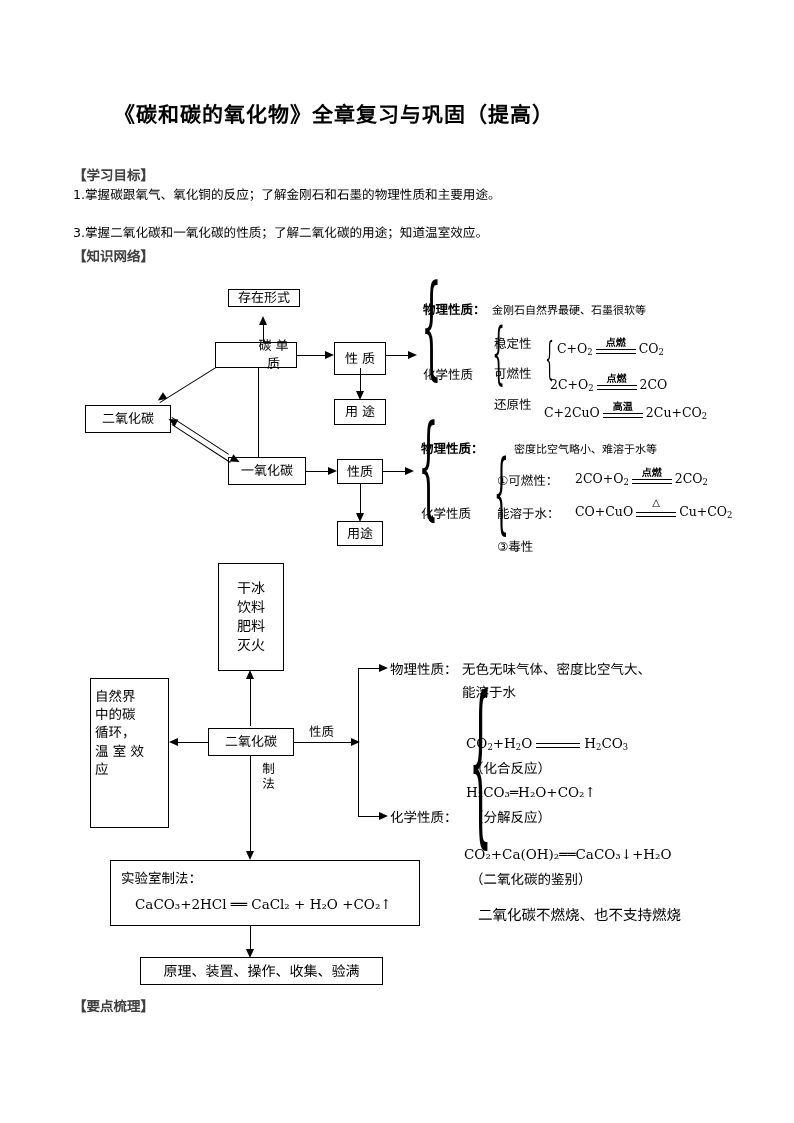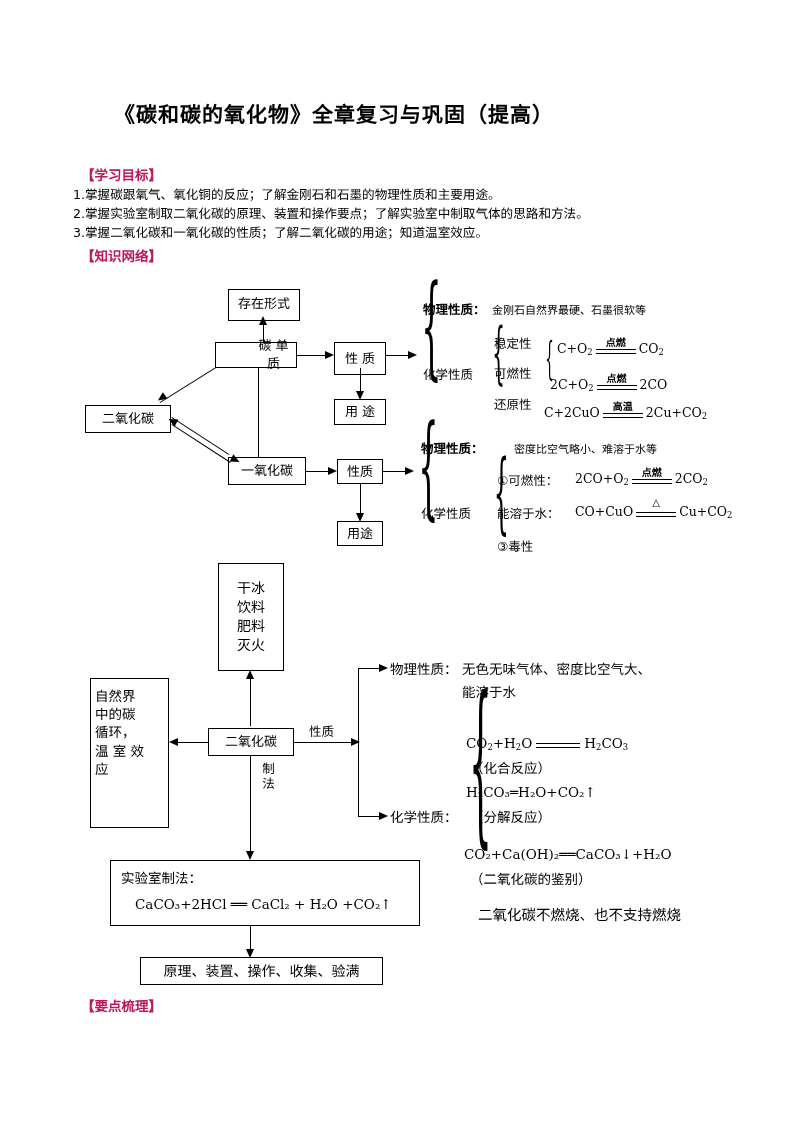--- a/index.html
+++ b/index.html
@@ -16,23 +16,22 @@
 
   
   .doc-title{
     position:absolute;left:0;top:98px;width:668px;
     text-align:center;
     font-size:21px;font-weight:bold;letter-spacing:1px;
     font-family:"DejaVu Serif","Liberation Serif",serif;
   }
   .sec-head{
     position:absolute;left:73px;
-    font-size:13.5px;font-weight:bold;color:#be185d;
+    font-size:13.5px;font-weight:bold;color:#404040;
     letter-spacing:0px;
-    margin-left:8px;
   }
   .obj-line{
     position:absolute;left:73px;
     font-size:12.6px;
     white-space:nowrap;
   }
 
   
   .box{
     position:absolute;
@@ -123,26 +122,25 @@
 </style>
 </head>
 <body>
 
 <div class="page">
 
   <div class="doc-title">《碳和碳的氧化物》全章复习与巩固（提高）</div>
 
   <div class="sec-head" style="top:164px;">【学习目标】</div>
   <div class="obj-line" style="top:184px;">1.掌握碳跟氧气、氧化铜的反应；了解金刚石和石墨的物理性质和主要用途。</div>
-  <div class="obj-line" style="top:203px;">2.掌握实验室制取二氧化碳的原理、装置和操作要点；了解实验室中制取气体的思路和方法。</div>
   <div class="obj-line" style="top:222px;">3.掌握二氧化碳和一氧化碳的性质；了解二氧化碳的用途；知道温室效应。</div>
 
   <div class="sec-head" style="top:245px;">【知识网络】</div>
 
-  <div class="box" style="left:228px;top:289px;width:72px;height:32px;font-family:Liberation Mono, monospace;">
+  <div class="box" style="left:228px;top:289px;width:72px;height:18px;">
     <span>存在形式</span>
   </div>
 
   <div class="vline" style="left:263px;top:320px;height:22px;"></div>
   <div class="ar ar-u" style="left:259px;top:316px;"></div>
 
   <div class="box" style="left:215px;top:342px;width:82px;height:26px;padding-left:35px;">
     <span>碳 单 质</span>
   </div>
 

